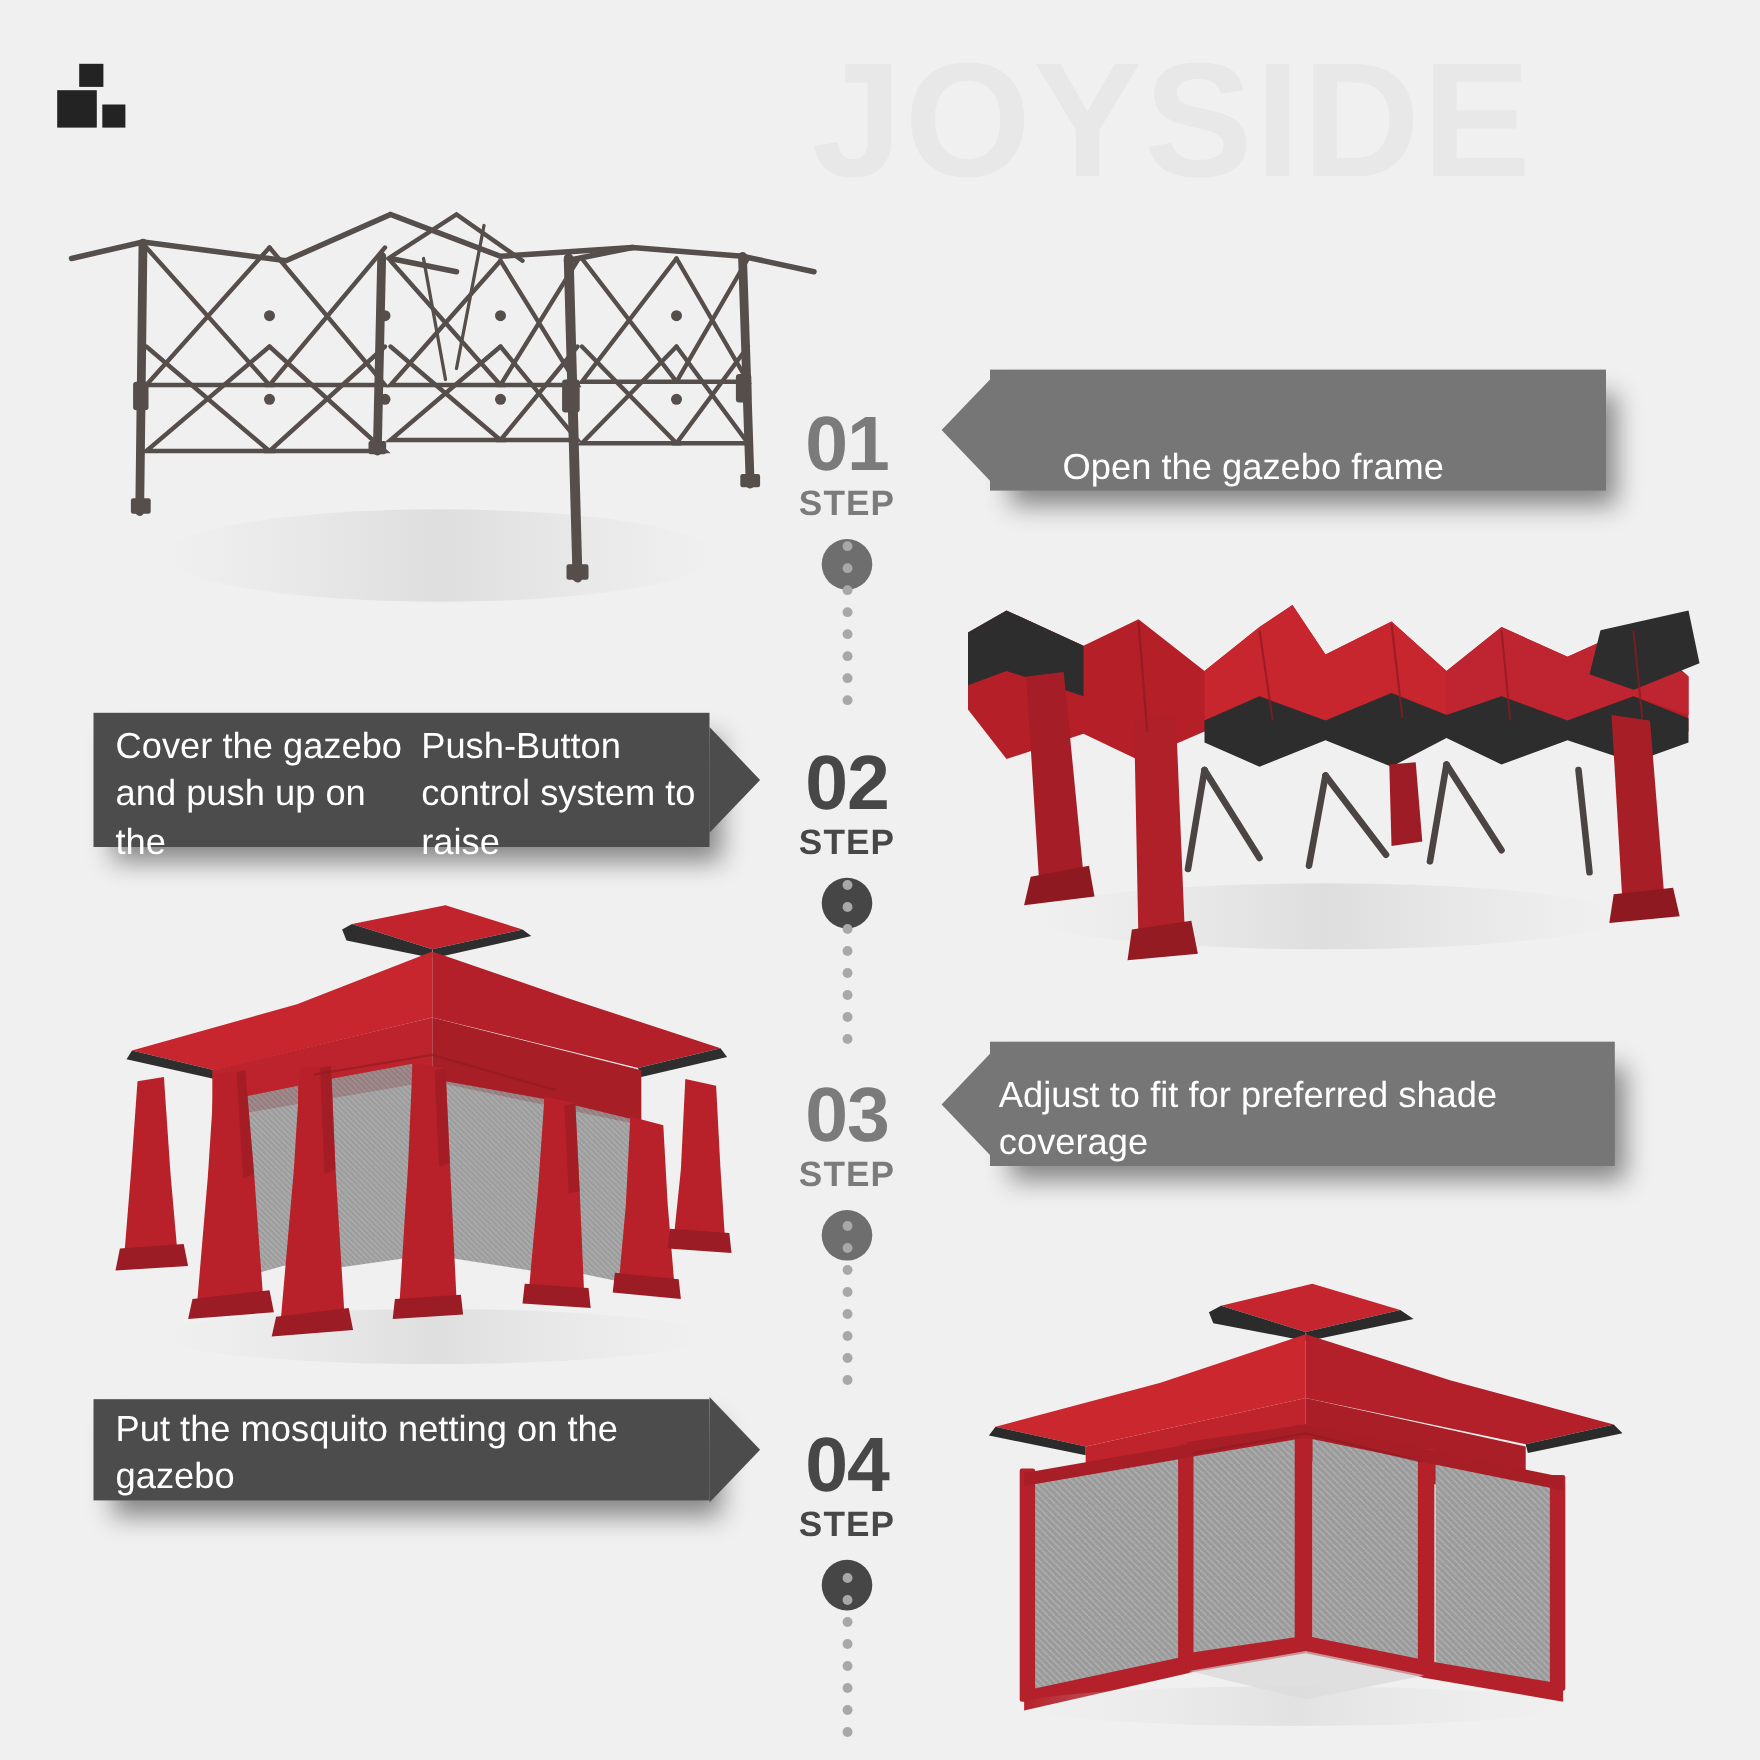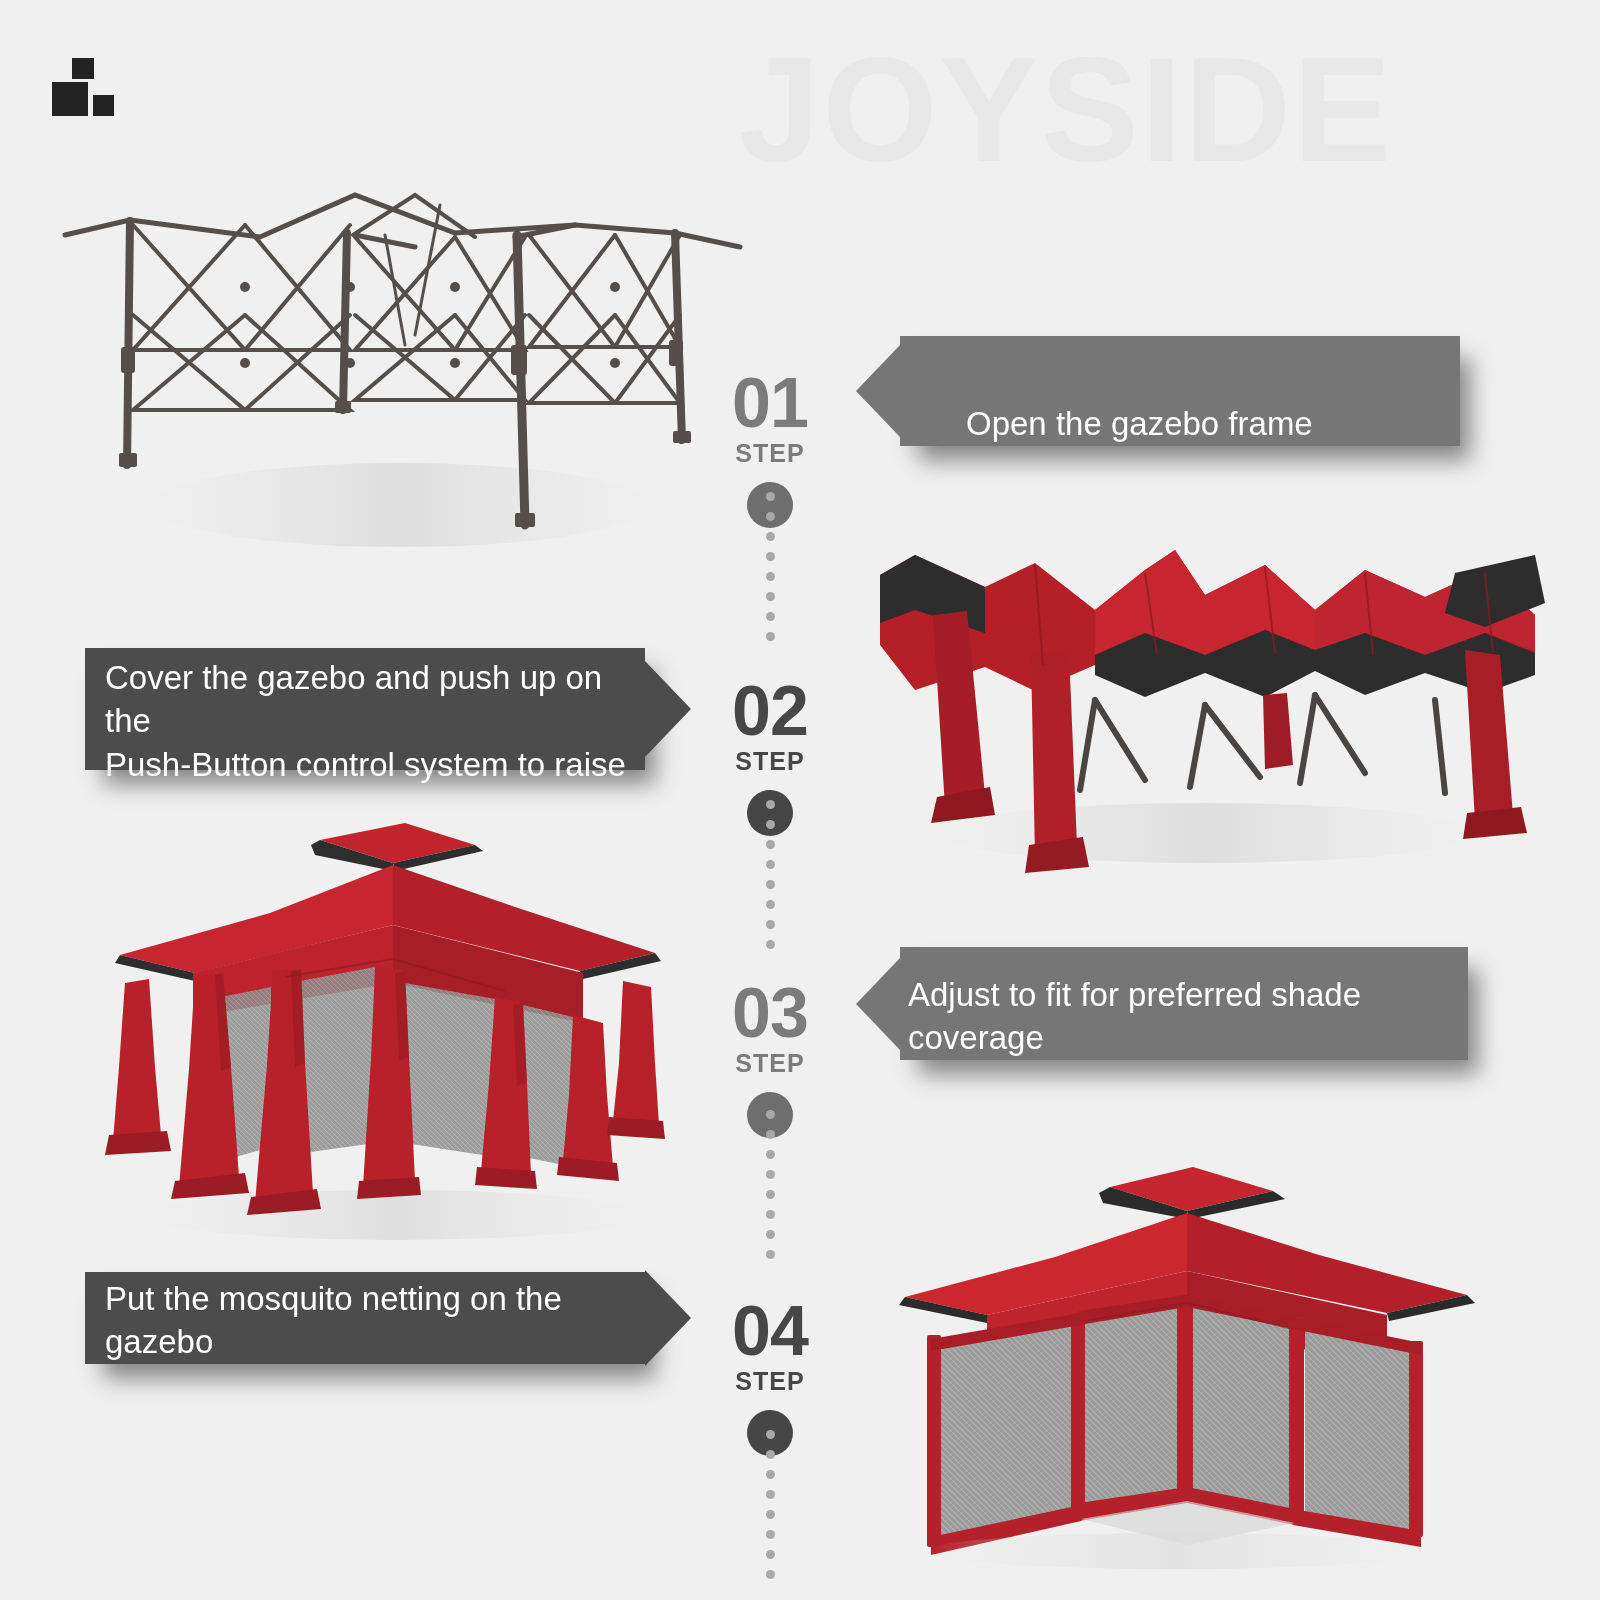--- a/index.html
+++ b/index.html
@@ -32,21 +32,21 @@
     letter-spacing:0.5px; line-height:1;
   }
   .dots { position:absolute; left:-3px; top:0; width:10px; }
   .dot-seg { display:flex; flex-direction:column; align-items:center; gap:11px; }
   .dot-seg span { width:9px; height:9px; border-radius:50%; background:#a8a8a8; display:block; }
 
   
   .step { position:absolute; }
   .step-marker { position:absolute; text-align:center; width:150px;margin-top:40px; }
   .step-num { font-size:70px; font-weight:700; line-height:0.95; letter-spacing:-1px; }
-  .step-word { font-size:25px; font-weight:700; letter-spacing:1px; margin-top:2px; }
+  .step-word { font-size:32px; font-weight:700; letter-spacing:1px; margin-top:2px; }
   .step-bullet { width:46px; height:46px; border-radius:50%; margin:14px auto 0; }
 
   .light .step-num, .light .step-word { color:#7b7b7b; }
   .light .step-bullet { background:#6e6e6e; }
   .dark .step-num, .dark .step-word { color:#474747; }
   .dark .step-bullet { background:#464646; }
 
   
   .callout {
     position:absolute; display:flex; align-items:center;
@@ -241,21 +241,21 @@
     </svg>
   </div>
 
   <div class="step dark">
     <div class="step-marker" style="left:695px; top:638px;">
       <div class="step-num">02</div>
       <div class="step-word">STEP</div>
       <div class="step-bullet"></div>
     </div>
     <div class="callout dark-box" style="left:85px; top:648px; width:560px; height:122px;">
-      <div class="body" style="flex-direction:column; align-items:flex-start; justify-content:center; padding-left:20px;margin-top:24px;">
+      <div class="body" style="flex-direction:row; align-items:center; justify-content:center; padding-left:20px;margin-top:24px;">
         <span class="txt">Cover the gazebo and push up on the</span>
         <span class="txt">Push-Button control system to raise</span>
       </div>
       <span class="notch notch-right"></span>
     </div>
   </div>
 
   <div class="dots" style="position:absolute; left:765px; top:800px;">
     <div class="dot-seg">
       <span></span>

